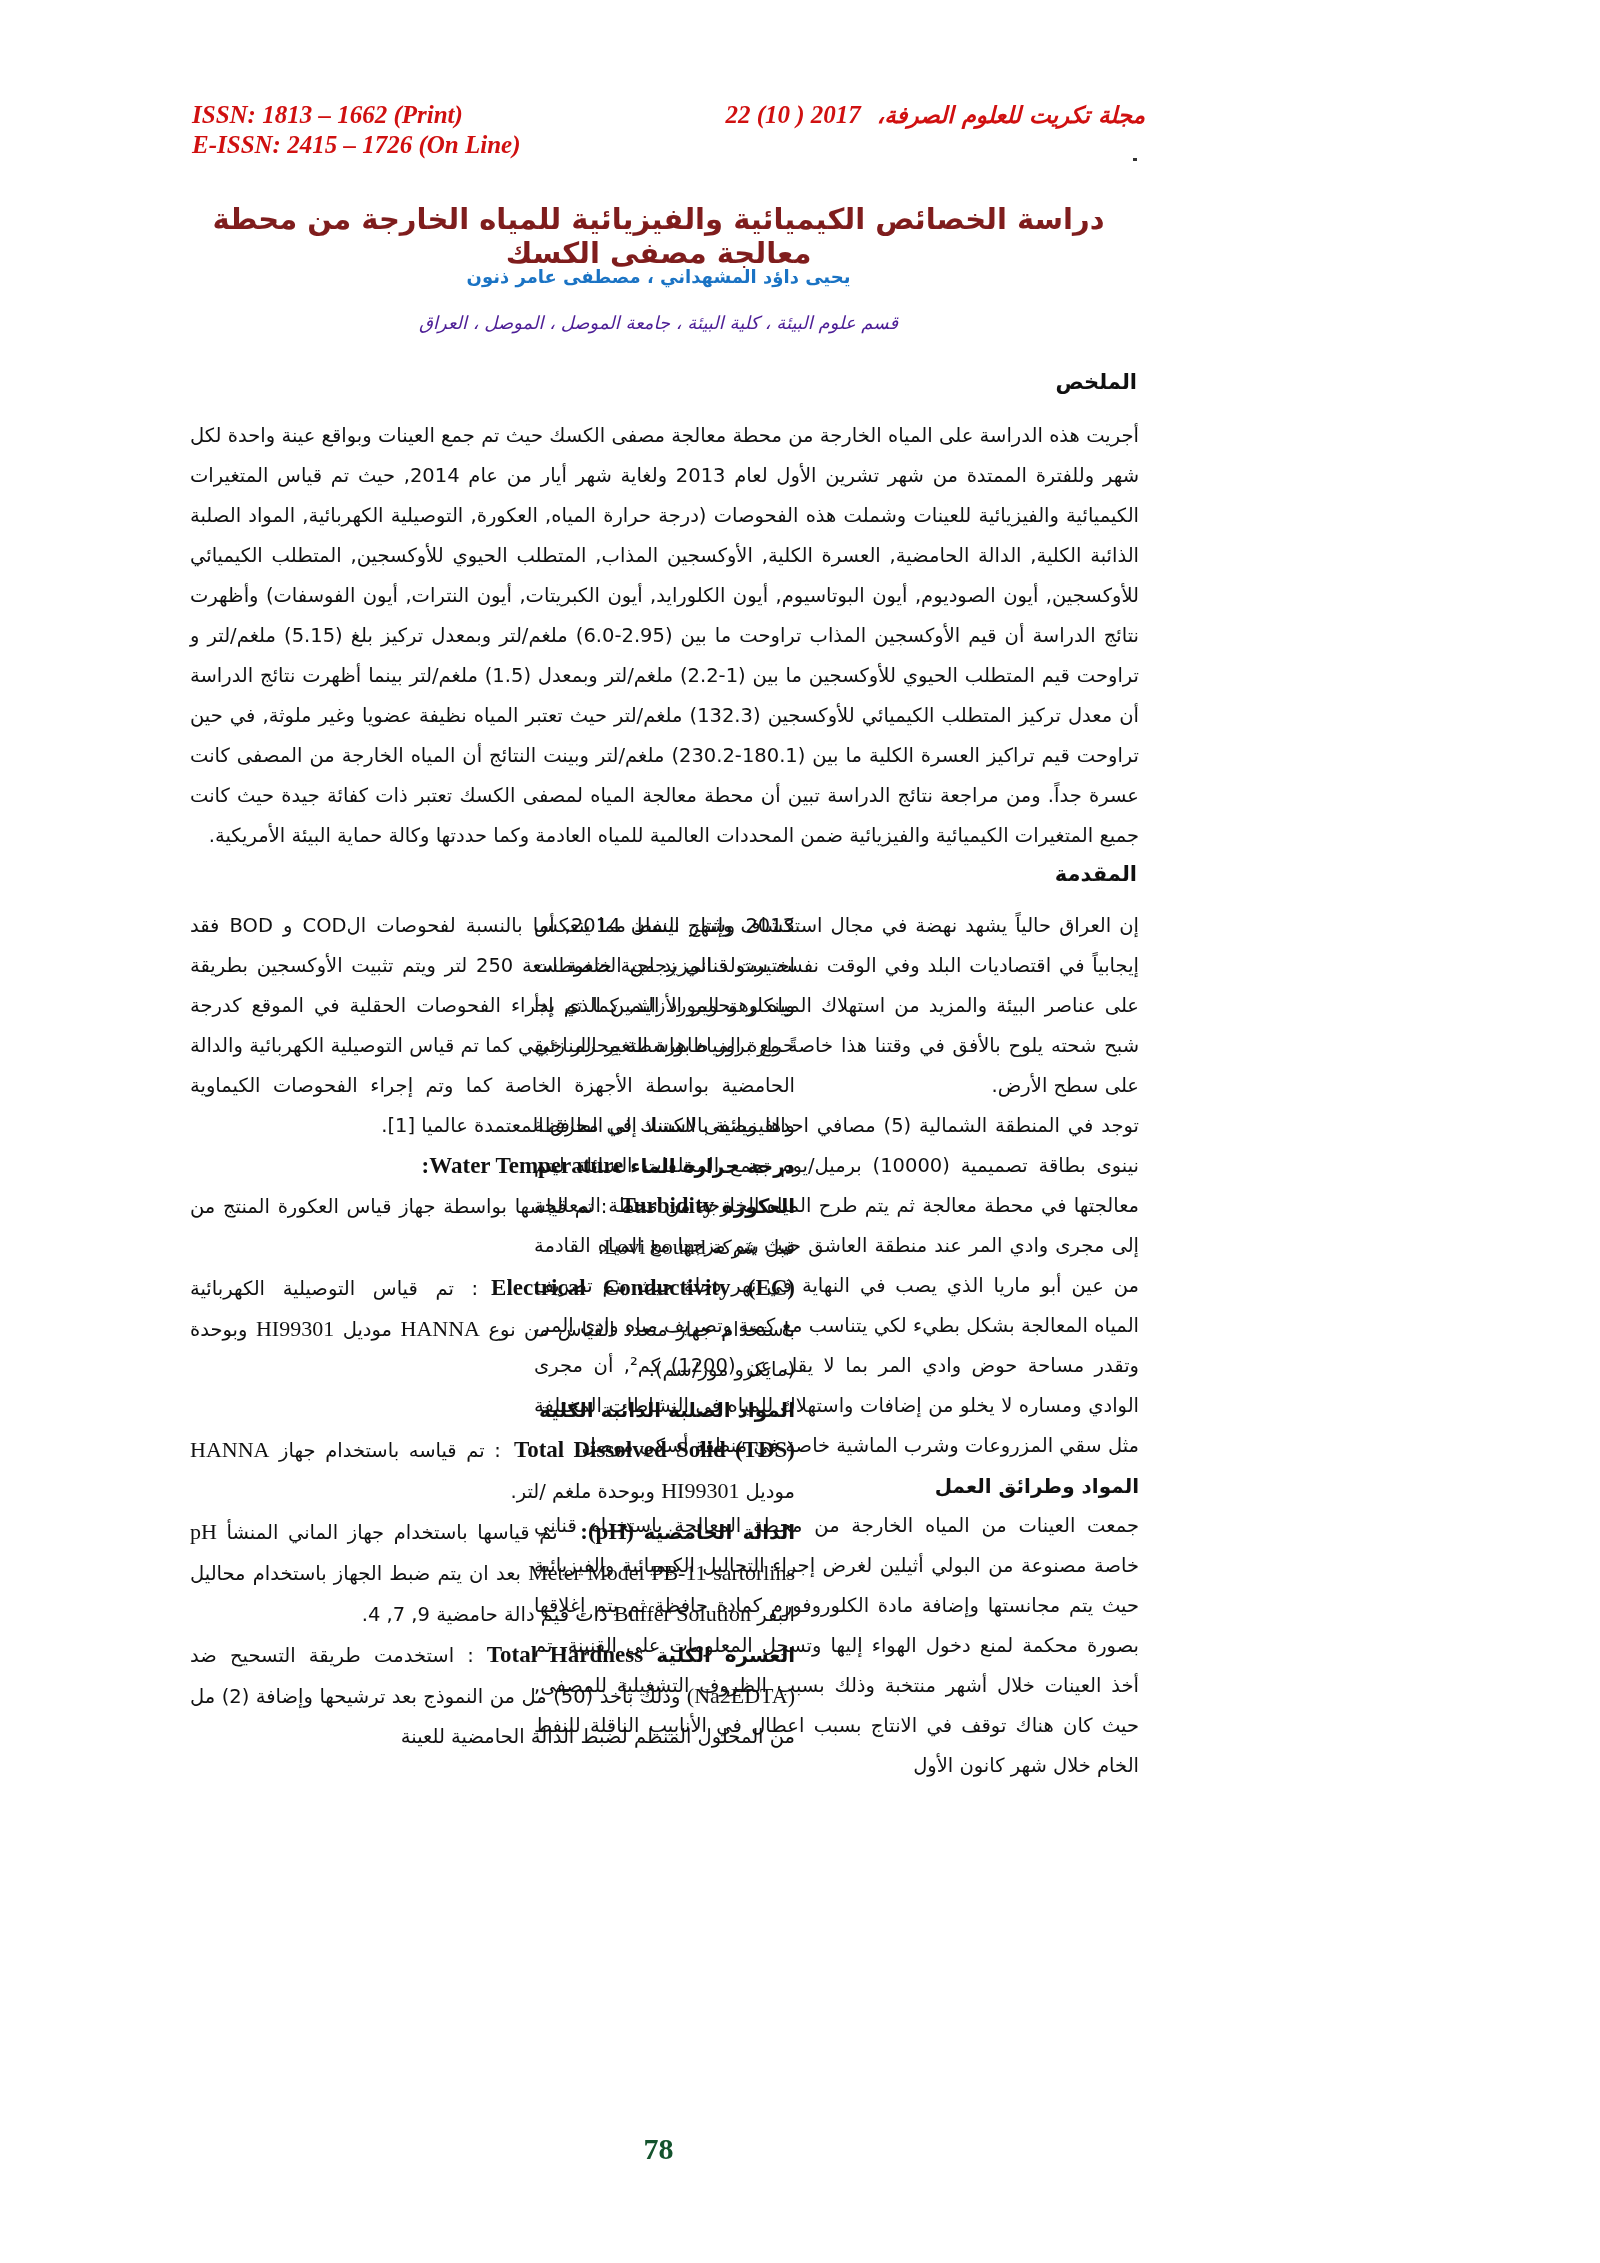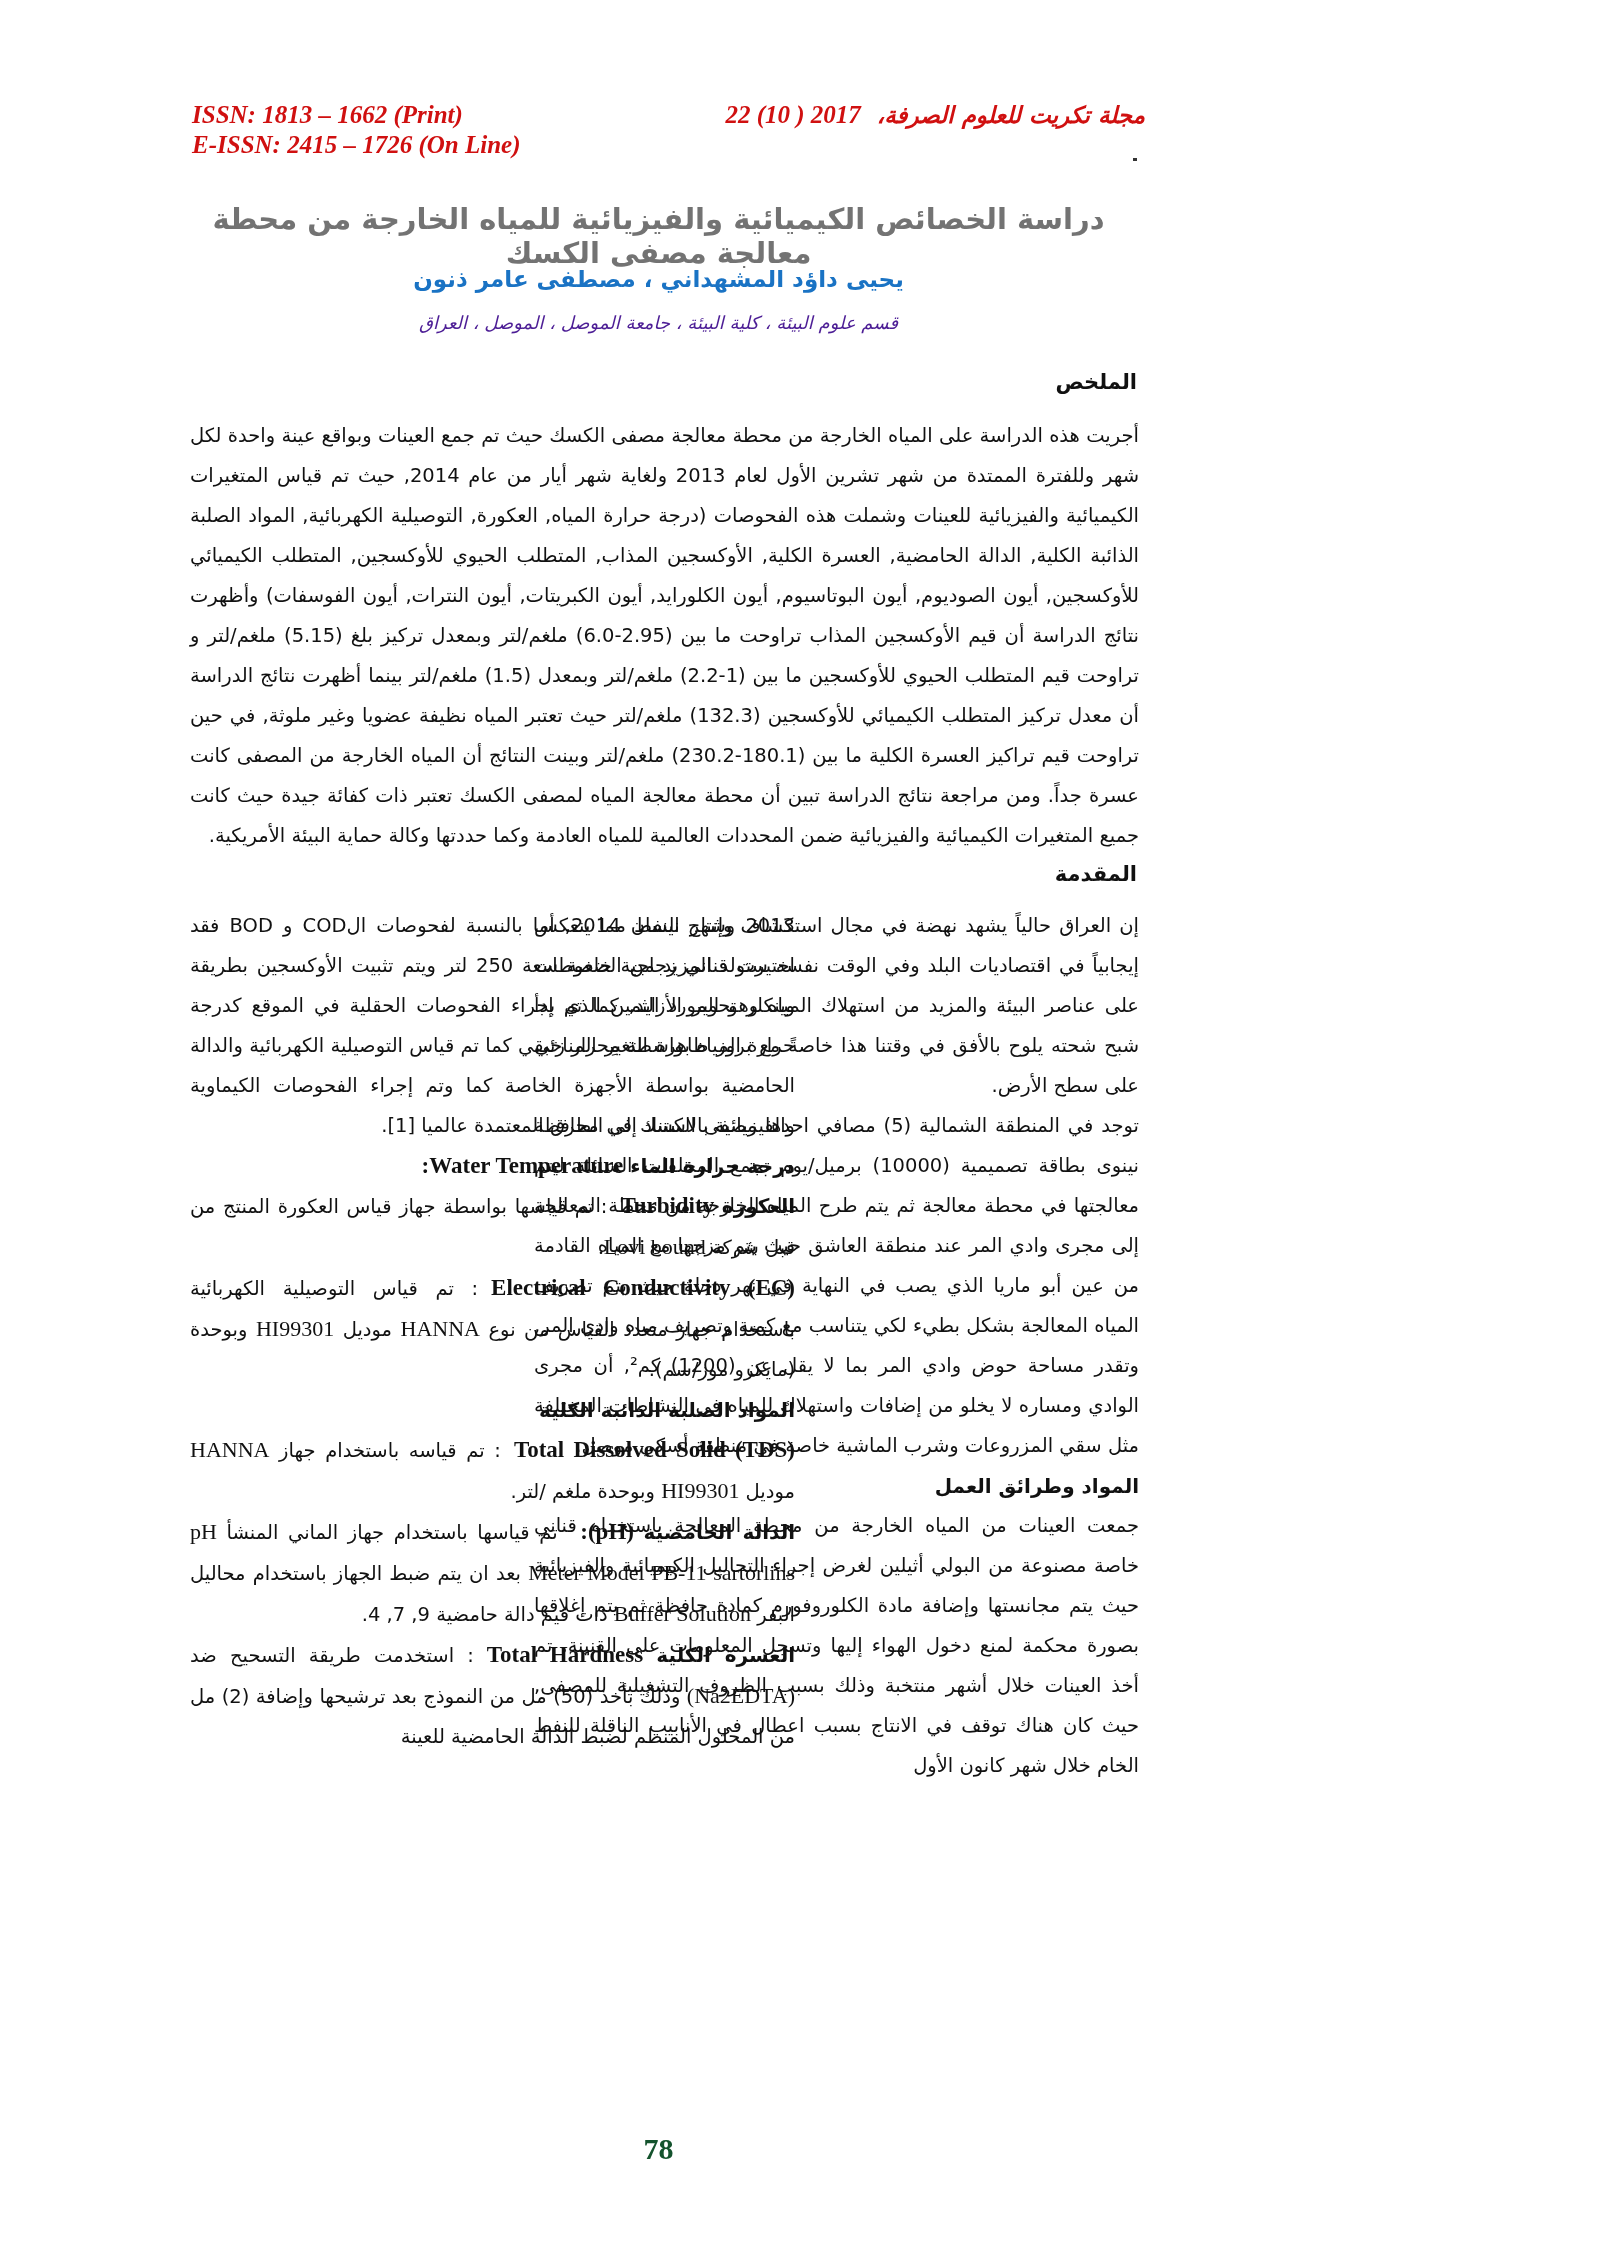--- a/index.html
+++ b/index.html
@@ -10,23 +10,23 @@
   .hdr-left { position: absolute; left: 192px; top: 100px; direction: ltr; text-align: left;
               font-family: "Liberation Serif", serif; font-style: italic; font-weight: bold;
               color: #d01010; font-size: 25px; line-height: 30px; }
   .hdr-right { position: absolute; right: 172px; top: 100px; direction: rtl; text-align: right;
                font-family: "DejaVu Sans", sans-serif; font-style: italic; font-weight: bold;
                color: #d01010; font-size: 23px; line-height: 30px; white-space: nowrap; }
   .hdr-right .issue { font-family: "Liberation Serif", serif; font-size: 25px; margin-right: 8px; }
   .hdr-dot { position: absolute; right: 180px; top: 158px; width: 4px; height: 3px; background: #333; }
 
   .title { position: absolute; left: 180px; right: 180px; top: 202px; text-align: center; direction: rtl;
-           font-family: "DejaVu Sans", sans-serif; font-weight: bold; font-size: 29px; color: #737373; }
+           font-family: "DejaVu Sans", sans-serif; font-weight: bold; font-size: 29px; color: #7f1d1d; }
   .authors { position: absolute; left: 180px; right: 180px; top: 266px; text-align: center; direction: rtl;
-             font-weight: bold; font-size: 23px; color: #1a73c4; }
+             font-weight: bold; font-size: 18px; color: #1a73c4; }
   .affil { position: absolute; left: 180px; right: 180px; top: 312px; text-align: center; direction: rtl;
            font-style: italic; font-size: 18px; color: #4c1d95; }
 
   .abs-head { position: absolute; right: 180px; top: 370px; direction: rtl; font-weight: bold; font-size: 21px; }
   .abstract { position: absolute; left: 190px; right: 178px; top: 416px; direction: rtl; text-align: justify;
               text-align-last: right; font-size: 19.5px; line-height: 40px; }
   .intro-head { position: absolute; right: 180px; top: 862px; direction: rtl; font-weight: bold; font-size: 21px; }
 
   .col { position: absolute; top: 906px; width: 605px; direction: rtl; text-align: justify;
          font-size: 19.5px; line-height: 40px; }

